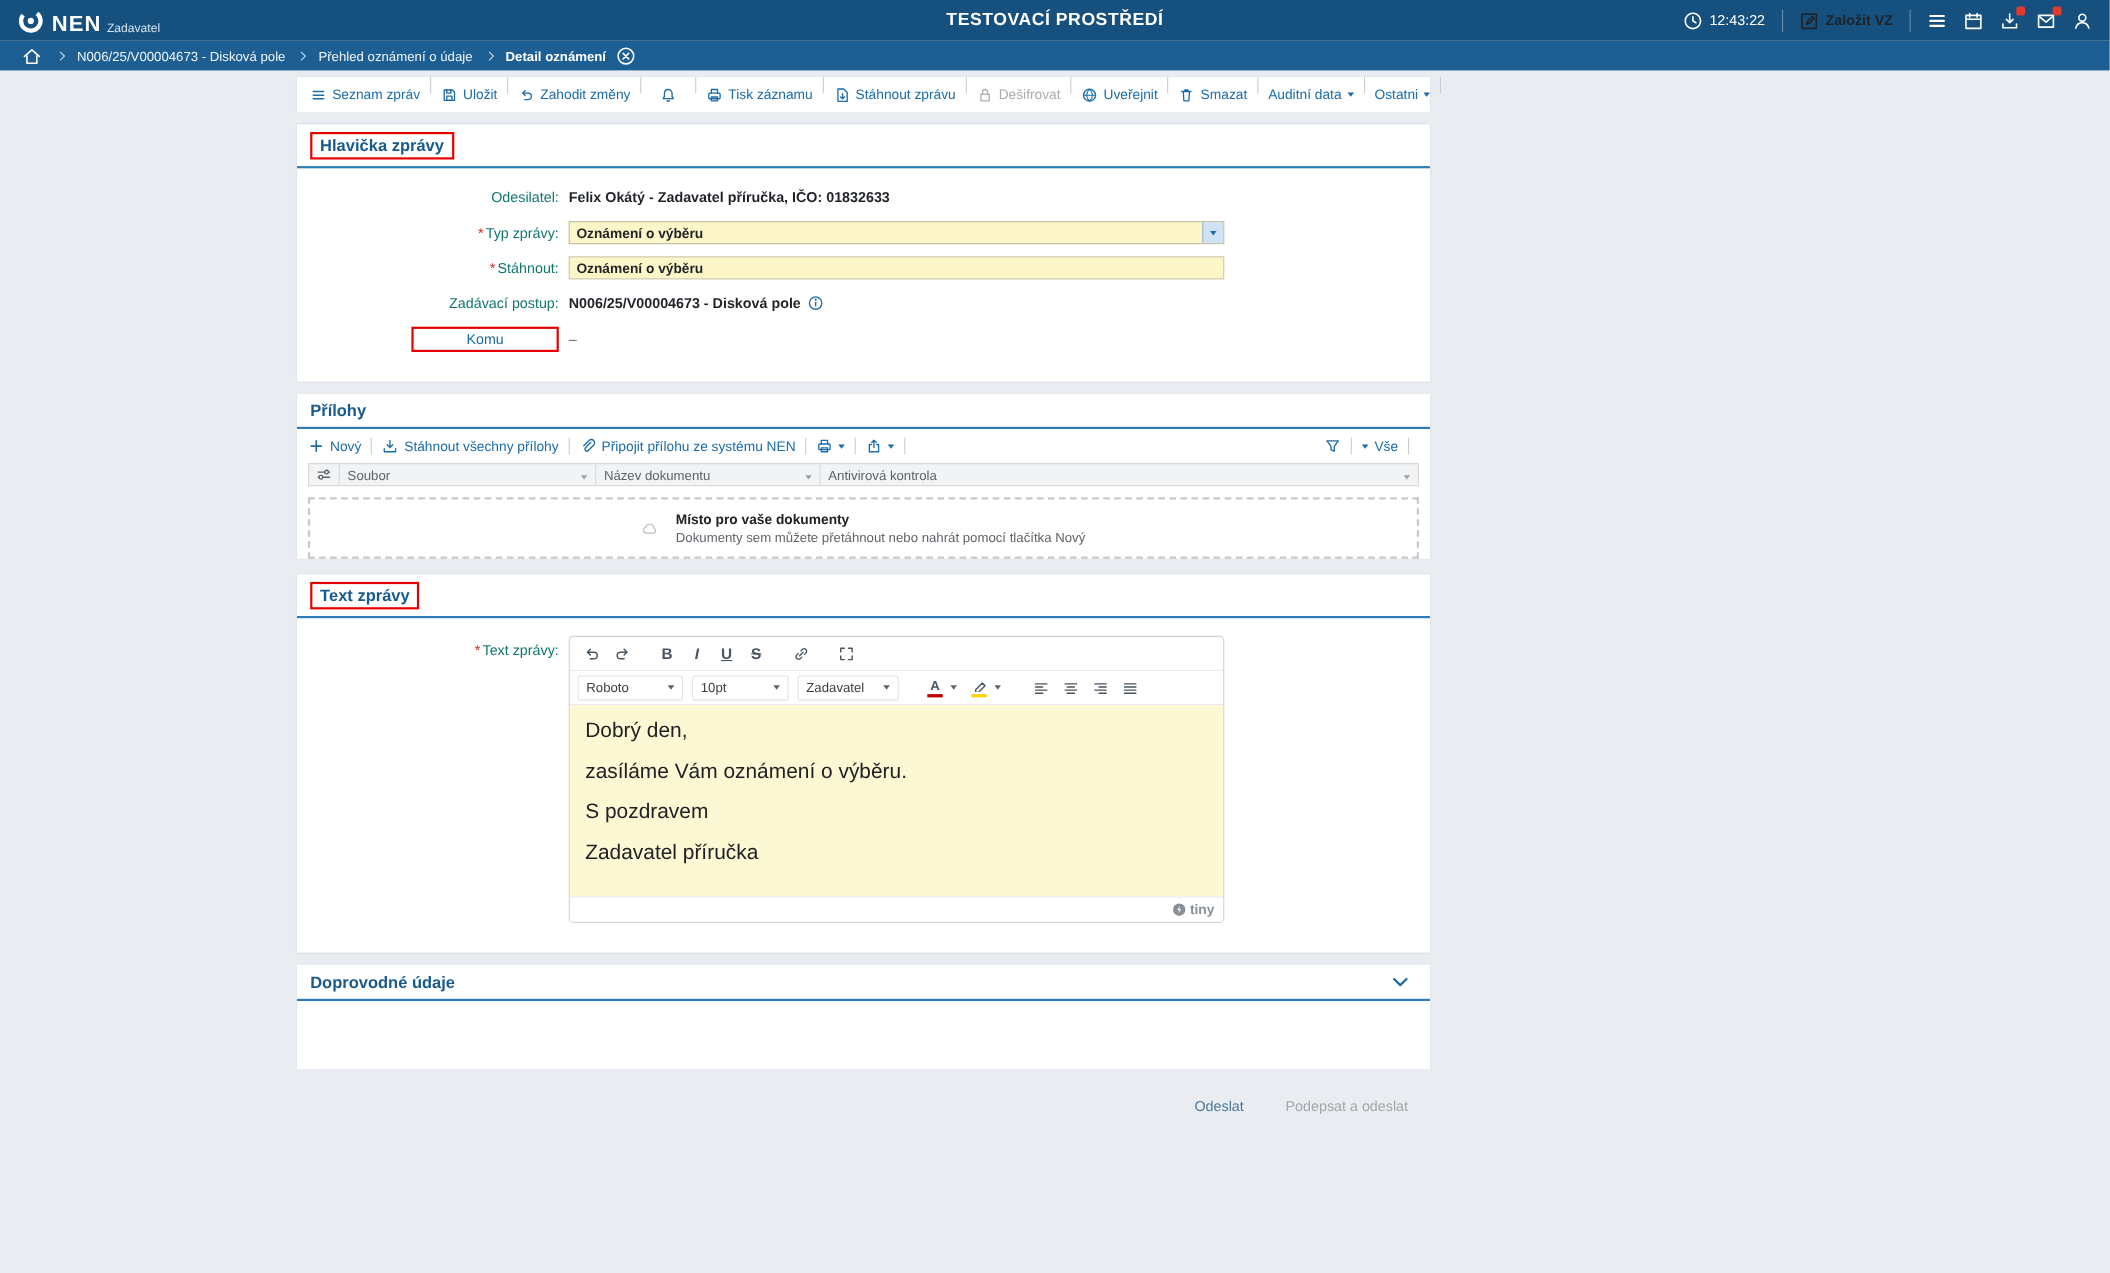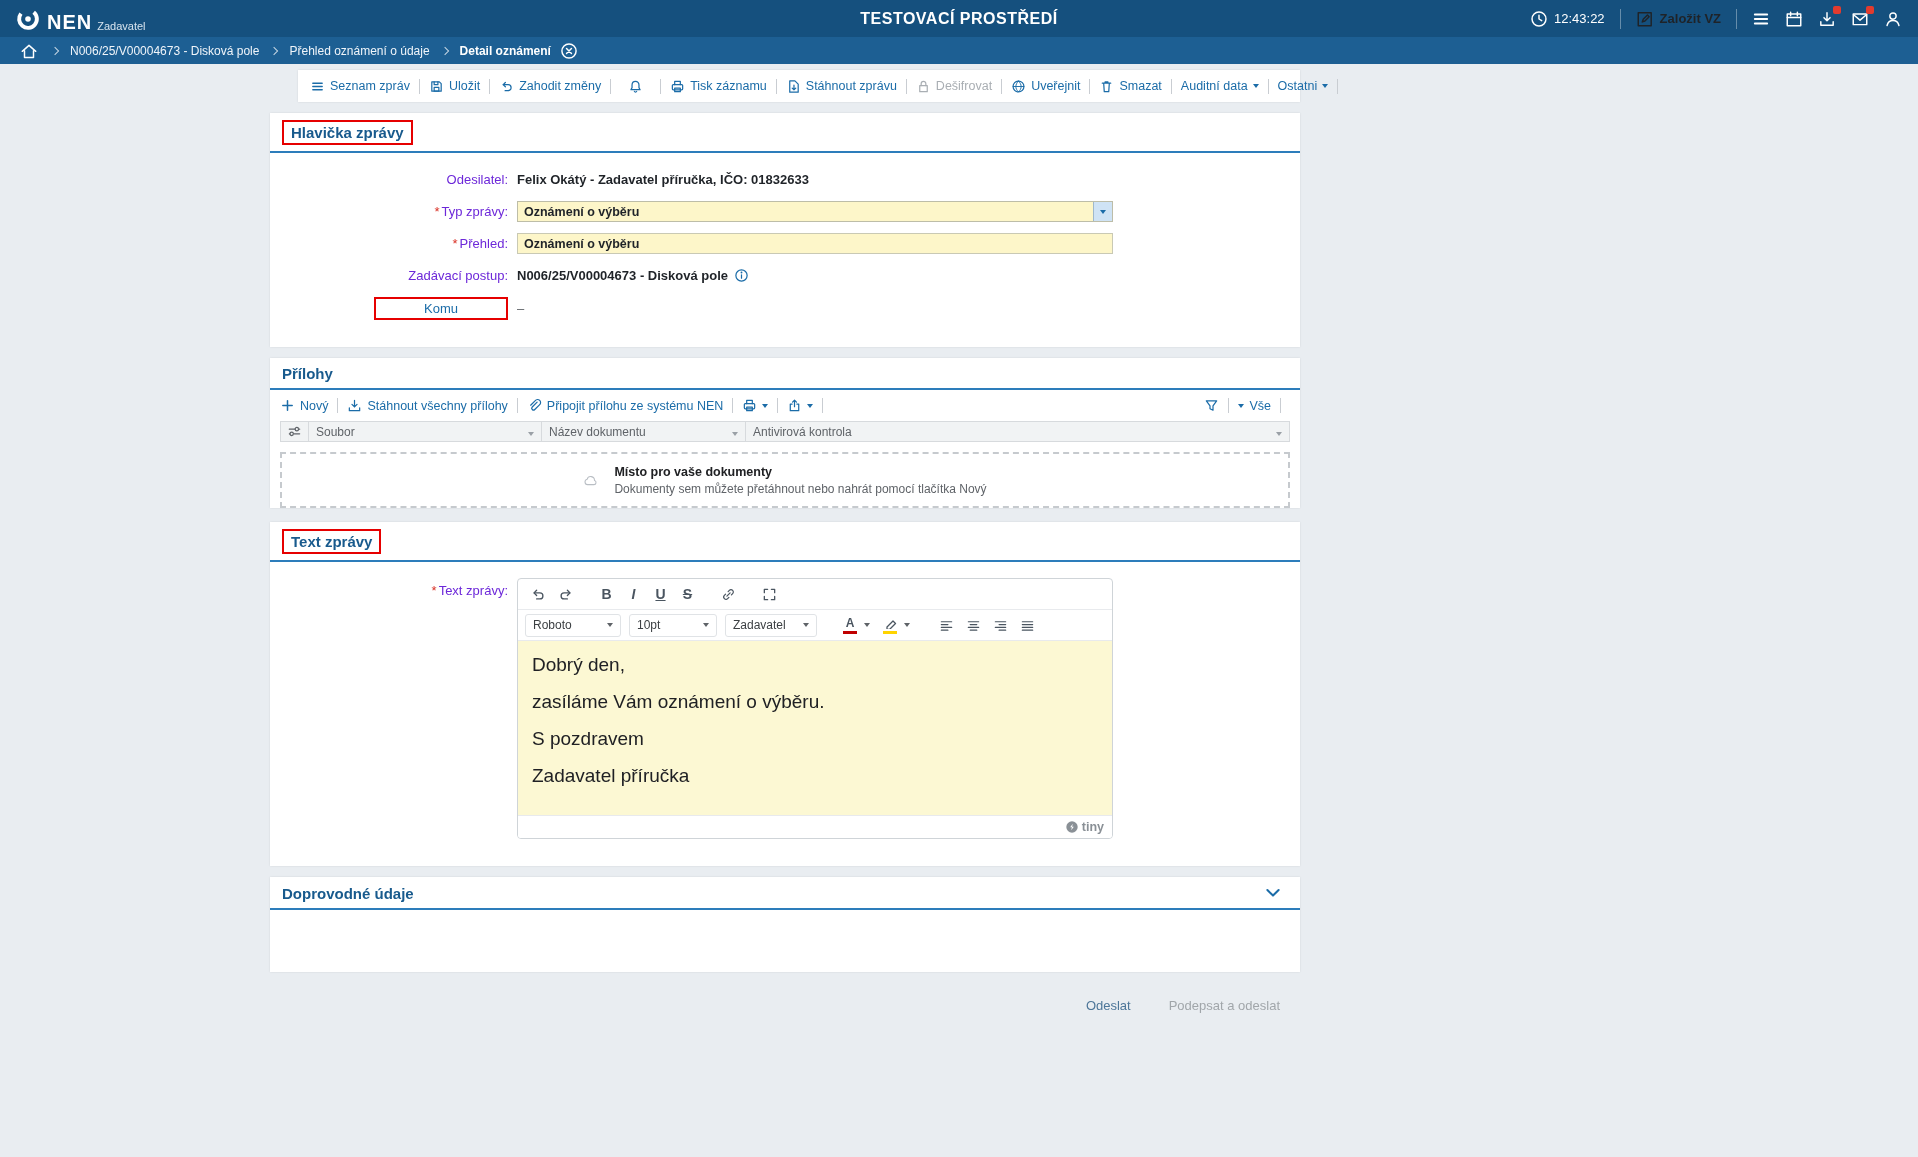--- a/index.html
+++ b/index.html
@@ -36,35 +36,35 @@
   .crumb{color:#f0f5fa;cursor:pointer;white-space:nowrap;}
   .crumb.current{font-weight:bold;color:#fff;}
   .crumb-sep{width:6px;height:6px;border-top:1.5px solid rgba(255,255,255,.75);border-right:1.5px solid rgba(255,255,255,.75);transform:rotate(45deg);margin:0 12px;flex:0 0 auto;}
   .crumb-home{margin-right:2px;}
 
   
   .content{margin:6px 0 0 270px;width:1030px;}
   .card{background:#fff;margin-bottom:11px;box-shadow:0 0 2px rgba(0,0,0,.10);}
 
   
-  .toolbar-card{height:32px;display:flex;align-items:center;padding:0 12px;margin-left:28px;}
+  .toolbar-card{height:32px;display:flex;padding:0 12px;}
   .tb{display:inline-flex;align-items:center;gap:5px;color:var(--accent);font-size:12.5px;cursor:pointer;white-space:nowrap;}
   .tb.disabled{color:var(--disabled);cursor:default;}
   .tsep{display:inline-block;width:1px;height:15px;background:#C9CDD2;margin:0 9px;flex:0 0 auto;}
 
   
   .sec-head{display:flex;align-items:center;justify-content:space-between;padding:7px 12px 6px;border-bottom:2px solid var(--section-line);}
   .sec-title{font-size:15px;font-weight:bold;color:var(--section-title);}
   .red-box{border:2px solid var(--annotation-red);padding:2px 7px;display:inline-block;}
 
   
   .form{padding:16px 0 16px;}
   .frow{display:flex;align-items:center;margin-bottom:11px;min-height:21px;}
   .frow.top{align-items:flex-start;}
-  .flabel{flex:0 0 238px;text-align:right;margin-right:9px;color:#6d28d9;font-size:13px;}
+  .flabel{flex:0 0 238px;text-align:right;margin-right:9px;color:#0f766e;font-size:13px;}
   .req::before{content:"*";color:#D93025;margin-right:2px;}
   .fval{font-size:13px;color:#444;display:flex;align-items:center;gap:6px;}
   .bold{font-weight:bold;color:#1F2328;}
   .sel{width:596px;height:21px;background:var(--field-bg);border:1px solid #BDBDA8;position:relative;display:flex;align-items:center;padding-left:6px;font-weight:bold;font-size:12.5px;color:#1F2328;cursor:pointer;}
   .sel-btn{position:absolute;right:0;top:0;bottom:0;width:19px;background:#CFE3F5;border-left:1px solid #9FB8CC;display:flex;align-items:center;justify-content:center;color:var(--accent);cursor:pointer;}
   .inp{width:596px;height:21px;background:var(--field-bg);border:1px solid #C9C9B4;font-weight:bold;font-size:12.5px;padding:0 6px;color:#1F2328;font-family:"Liberation Sans",sans-serif;}
   .komu-wrap{flex:0 0 238px;display:flex;justify-content:flex-end;margin-right:9px;}
   .komu-box{width:134px;text-align:center;border:2px solid var(--annotation-red);padding:2px 0;color:var(--accent);font-size:13px;cursor:pointer;}
   .dash{color:#5F6368;}
 
@@ -411,21 +411,21 @@
       <div class="frow">
         <span class="flabel req">Typ zprávy:</span>
         <div class="sel">
           <span>Oznámení o výběru</span>
           <span class="sel-btn">
               <i class="tri"></i>
             </span>
         </div>
       </div>
       <div class="frow">
-        <span class="flabel req">Přehled:</span>
+        <span class="flabel req">Stáhnout:</span>
         <input class="inp" value="Oznámení o výběru" style="">
       </div>
       <div class="frow">
         <span class="flabel">Zadávací postup:</span>
         <span class="fval">
           <span class="bold">N006/25/V00004673 - Disková pole</span>
           <svg class="i" style="color:var(--accent)">
               <use href="#ic-info"></use>
             </svg>
         </span>

